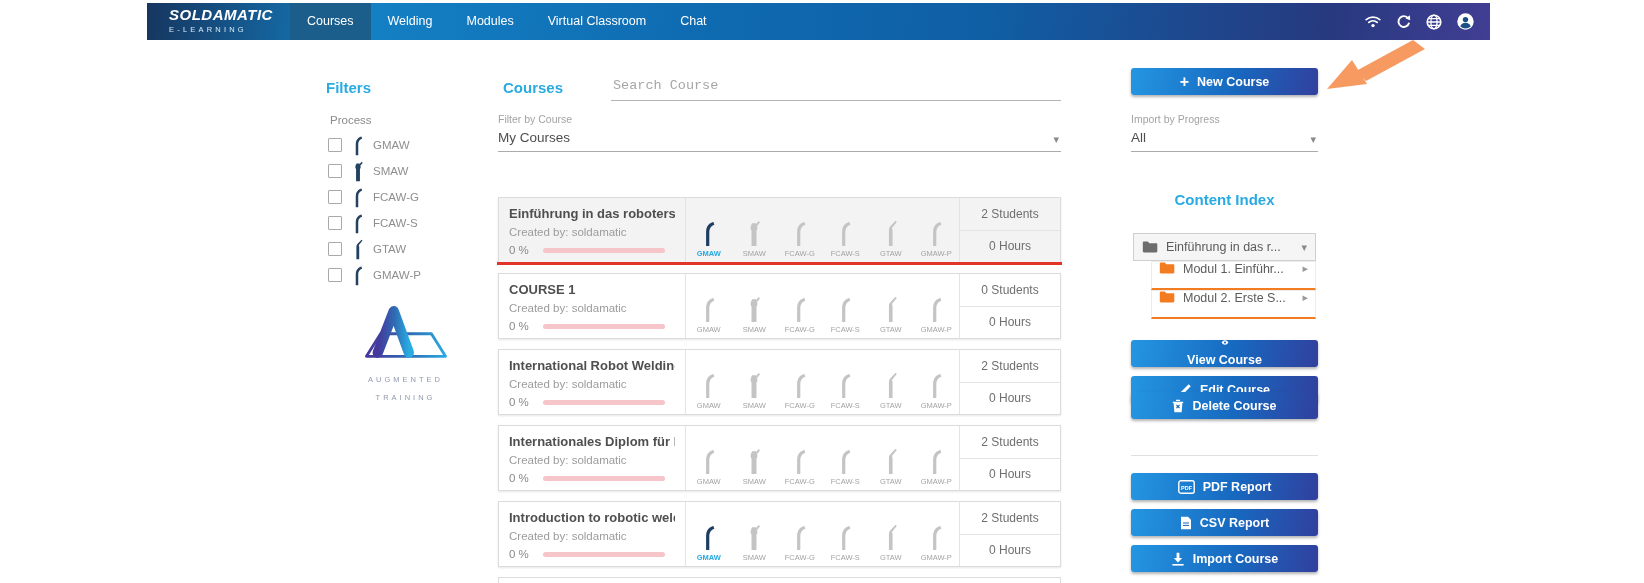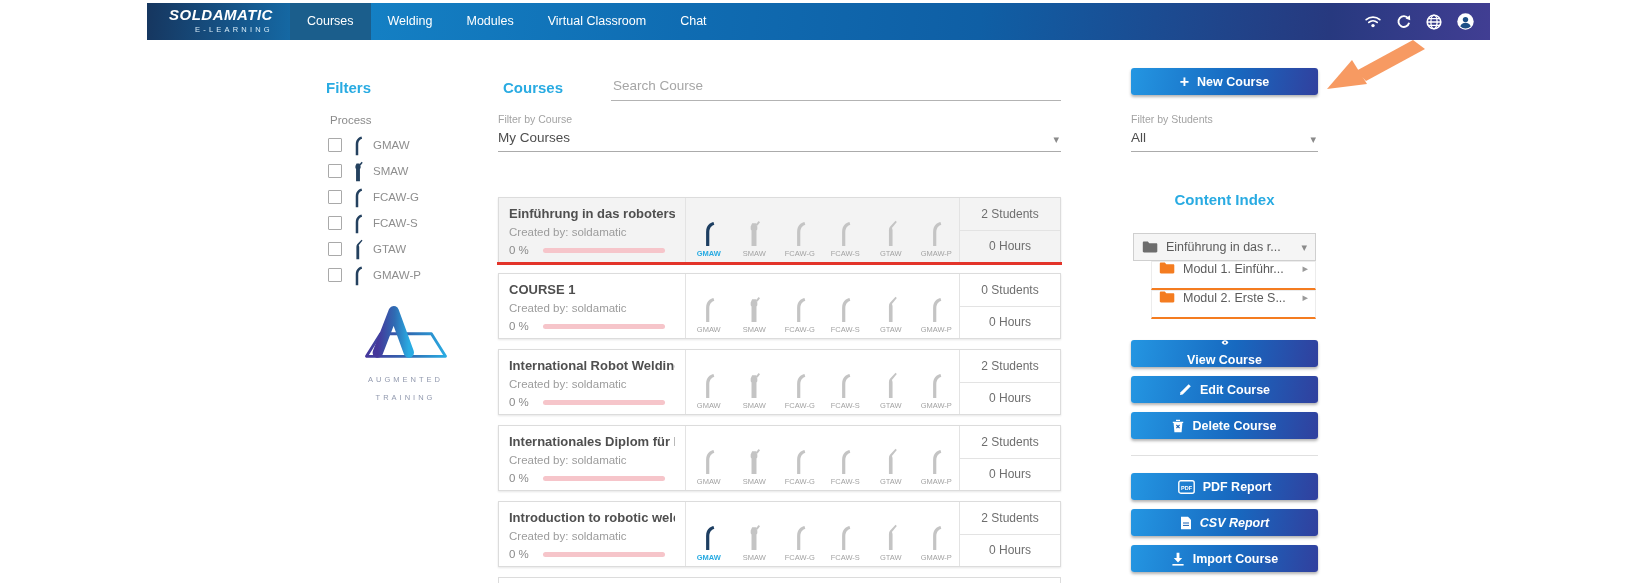--- a/index.html
+++ b/index.html
@@ -7,21 +7,21 @@
   body { width:1644px; height:583px; position:relative; overflow:hidden;
          font-family:"Liberation Sans", sans-serif; }
   .app { position:absolute; left:147px; top:0; width:1343px; height:583px; }
 
   
   .navbar { position:absolute; left:0; top:3px; width:1343px; height:37px;
     background:linear-gradient(95deg,#16365f 0%,#1480c4 16%,#0f6cb2 40%,#0f5fa5 62%,#27397f 88%,#413e93 100%);
     display:flex; align-items:center; }
   .logo { position:absolute; left:22px; top:4px; color:#fff; line-height:1.1; }
   .logo .l1 { font-size:15px; font-weight:900; font-style:italic; letter-spacing:.5px; }
-  .logo .l2 { font-size:7.5px; letter-spacing:3.2px; color:#d8ecf8; margin-top:2px; text-align:right; }
+  .logo .l2 { font-size:7.5px; letter-spacing:3.2px; color:#d8ecf8; margin-top:2px; text-align:left; }
   .tabs { position:absolute; left:143px; top:0; height:37px; display:flex; }
   .tab { height:37px; line-height:37px; padding:0 17px; color:#fff; font-size:12.5px; cursor:pointer; }
   .tab.active { background:#1b5e8c; }
   .navicons { position:absolute; right:16px; top:0; height:37px; display:flex; align-items:center; gap:15px; }
   .navicons svg { display:block; }
 
   
   .hdr { position:absolute; color:#29abe2; font-weight:bold; font-size:15px; }
   .small-label { font-size:10.5px; color:#a3a3a3; }
   .select-value { font-size:13.5px; color:#4e4e4e; margin-top:5px; }
@@ -36,21 +36,21 @@
   .f-item .torch { width:14px; height:21px; color:#24415f; margin-left:9px; }
   .f-item .f-label { font-size:11.5px; color:#8e8e8e; margin-left:8px; }
 
   
   .at-logo { position:absolute; left:196px; top:298px; width:125px; text-align:center; }
   .at-caption { font-size:7.5px; letter-spacing:3px; color:#9199ae; margin-top:9px; }
 
   
   .search-wrap { position:absolute; left:464px; top:74px; width:450px; }
   .search-wrap input { width:100%; border:none; outline:none; border-bottom:1px solid #b3b3b3;
-    font-size:13.5px; padding:4px 2px 7px 2px; color:#555; font-family:Liberation Sans, sans-serif; background:transparent; }
+    font-size:13.5px; padding:4px 2px 7px 2px; color:#555; font-family:Liberation Mono, monospace; background:transparent; }
   .search-wrap input::placeholder { color:#a6a6a6; }
   .course-filter { position:absolute; left:351px; top:113px; width:563px; }
   .progress-filter { position:absolute; left:984px; top:113px; width:187px; }
 
   
   .cards { position:absolute; left:351px; top:197px; width:563px; }
   .card { position:relative; height:66px; margin-bottom:10px; background:#fff;
     border:1px solid #dcdcdc; box-shadow:0 1px 2px rgba(0,0,0,.10); display:flex; cursor:pointer; }
   .card.selected { background:#f3f3f3; }
   .card.selected::after { content:""; position:absolute; left:-2px; right:-2px; bottom:-3px; height:3px; background:#e3342a; }
@@ -510,21 +510,21 @@
     <span class="plus">+</span>
     <span>New Course</span>
   </button>
 
   <svg class="arrow-anno" width="100" height="52" viewBox="0 0 100 52">
     <polygon points="88,0 100,9 41,41 31,31" fill="#f79a62"></polygon>
     <polygon points="2,49 27,20 42,44" fill="#f79a62"></polygon>
   </svg>
 
   <div class="progress-filter">
-    <div class="small-label">Filter by Students</div>
+    <div class="small-label">Import by Progress</div>
     <div class="uline">
       <div class="select-value">All</div>
       <span class="caret">▾</span>
     </div>
   </div>
 
   <div class="ci-title">Content Index</div>
 
   <div class="tree-root">
     <svg width="16" height="12" viewBox="0 0 16 12" fill="#6d6d6d">
@@ -558,39 +558,39 @@
     <span>View Course</span>
   </button>
 
   <button class="btn" style="top:376px;">
     <svg width="13" height="13" viewBox="0 0 14 14">
       <path d="M1 13 L1.7 10 L10.4 1.3 L12.7 3.6 L4 12.3 Z" fill="#fff"></path>
     </svg>
     <span>Edit Course</span>
   </button>
 
-  <button class="btn" style="top:412px;">
+  <button class="btn" style="top:392px;">
     <svg width="12" height="14" viewBox="0 0 12 14">
       <path d="M.8 2.8 H11.2 V4 H10.4 L9.6 13.2 H2.4 L1.6 4 H.8 Z M4 .8 H8 V2 H4 Z" fill="#fff"></path>
       <path d="M4.4 6 L7.6 9.2 M7.6 6 L4.4 9.2" stroke="#1b63b5" stroke-width="1.1"></path>
     </svg>
     <span>Delete Course</span>
   </button>
 
   <div class="divider"></div>
 
   <button class="btn" style="top:473px;">
     <svg width="17" height="14" viewBox="0 0 17 14">
       <rect x="0.8" y="0.8" width="15.4" height="12.4" rx="2" fill="none" stroke="#fff" stroke-width="1.4"></rect>
       <text x="8.5" y="9.6" font-size="5.5" font-weight="bold" fill="#fff" text-anchor="middle" font-family="Liberation Sans, sans-serif">PDF</text>
     </svg>
     <span>PDF Report</span>
   </button>
 
-  <button class="btn" style="top:509px;font-style:italic;">
+  <button class="btn" style="top:509px;">
     <svg width="12" height="14" viewBox="0 0 12 14">
       <path d="M1 .8 H8 L11 3.8 V13.2 H1 Z" fill="#fff"></path>
       <path d="M3 7 H9 M3 9.4 H9" stroke="#1b63b5" stroke-width="1"></path>
     </svg>
     <span>CSV Report</span>
   </button>
 
   <button class="btn" style="top:545px;">
     <svg width="14" height="14" viewBox="0 0 14 14">
       <path d="M5.6 .8 H8.4 V6 H11.2 L7 10.6 L2.8 6 H5.6 Z" fill="#fff"></path>

